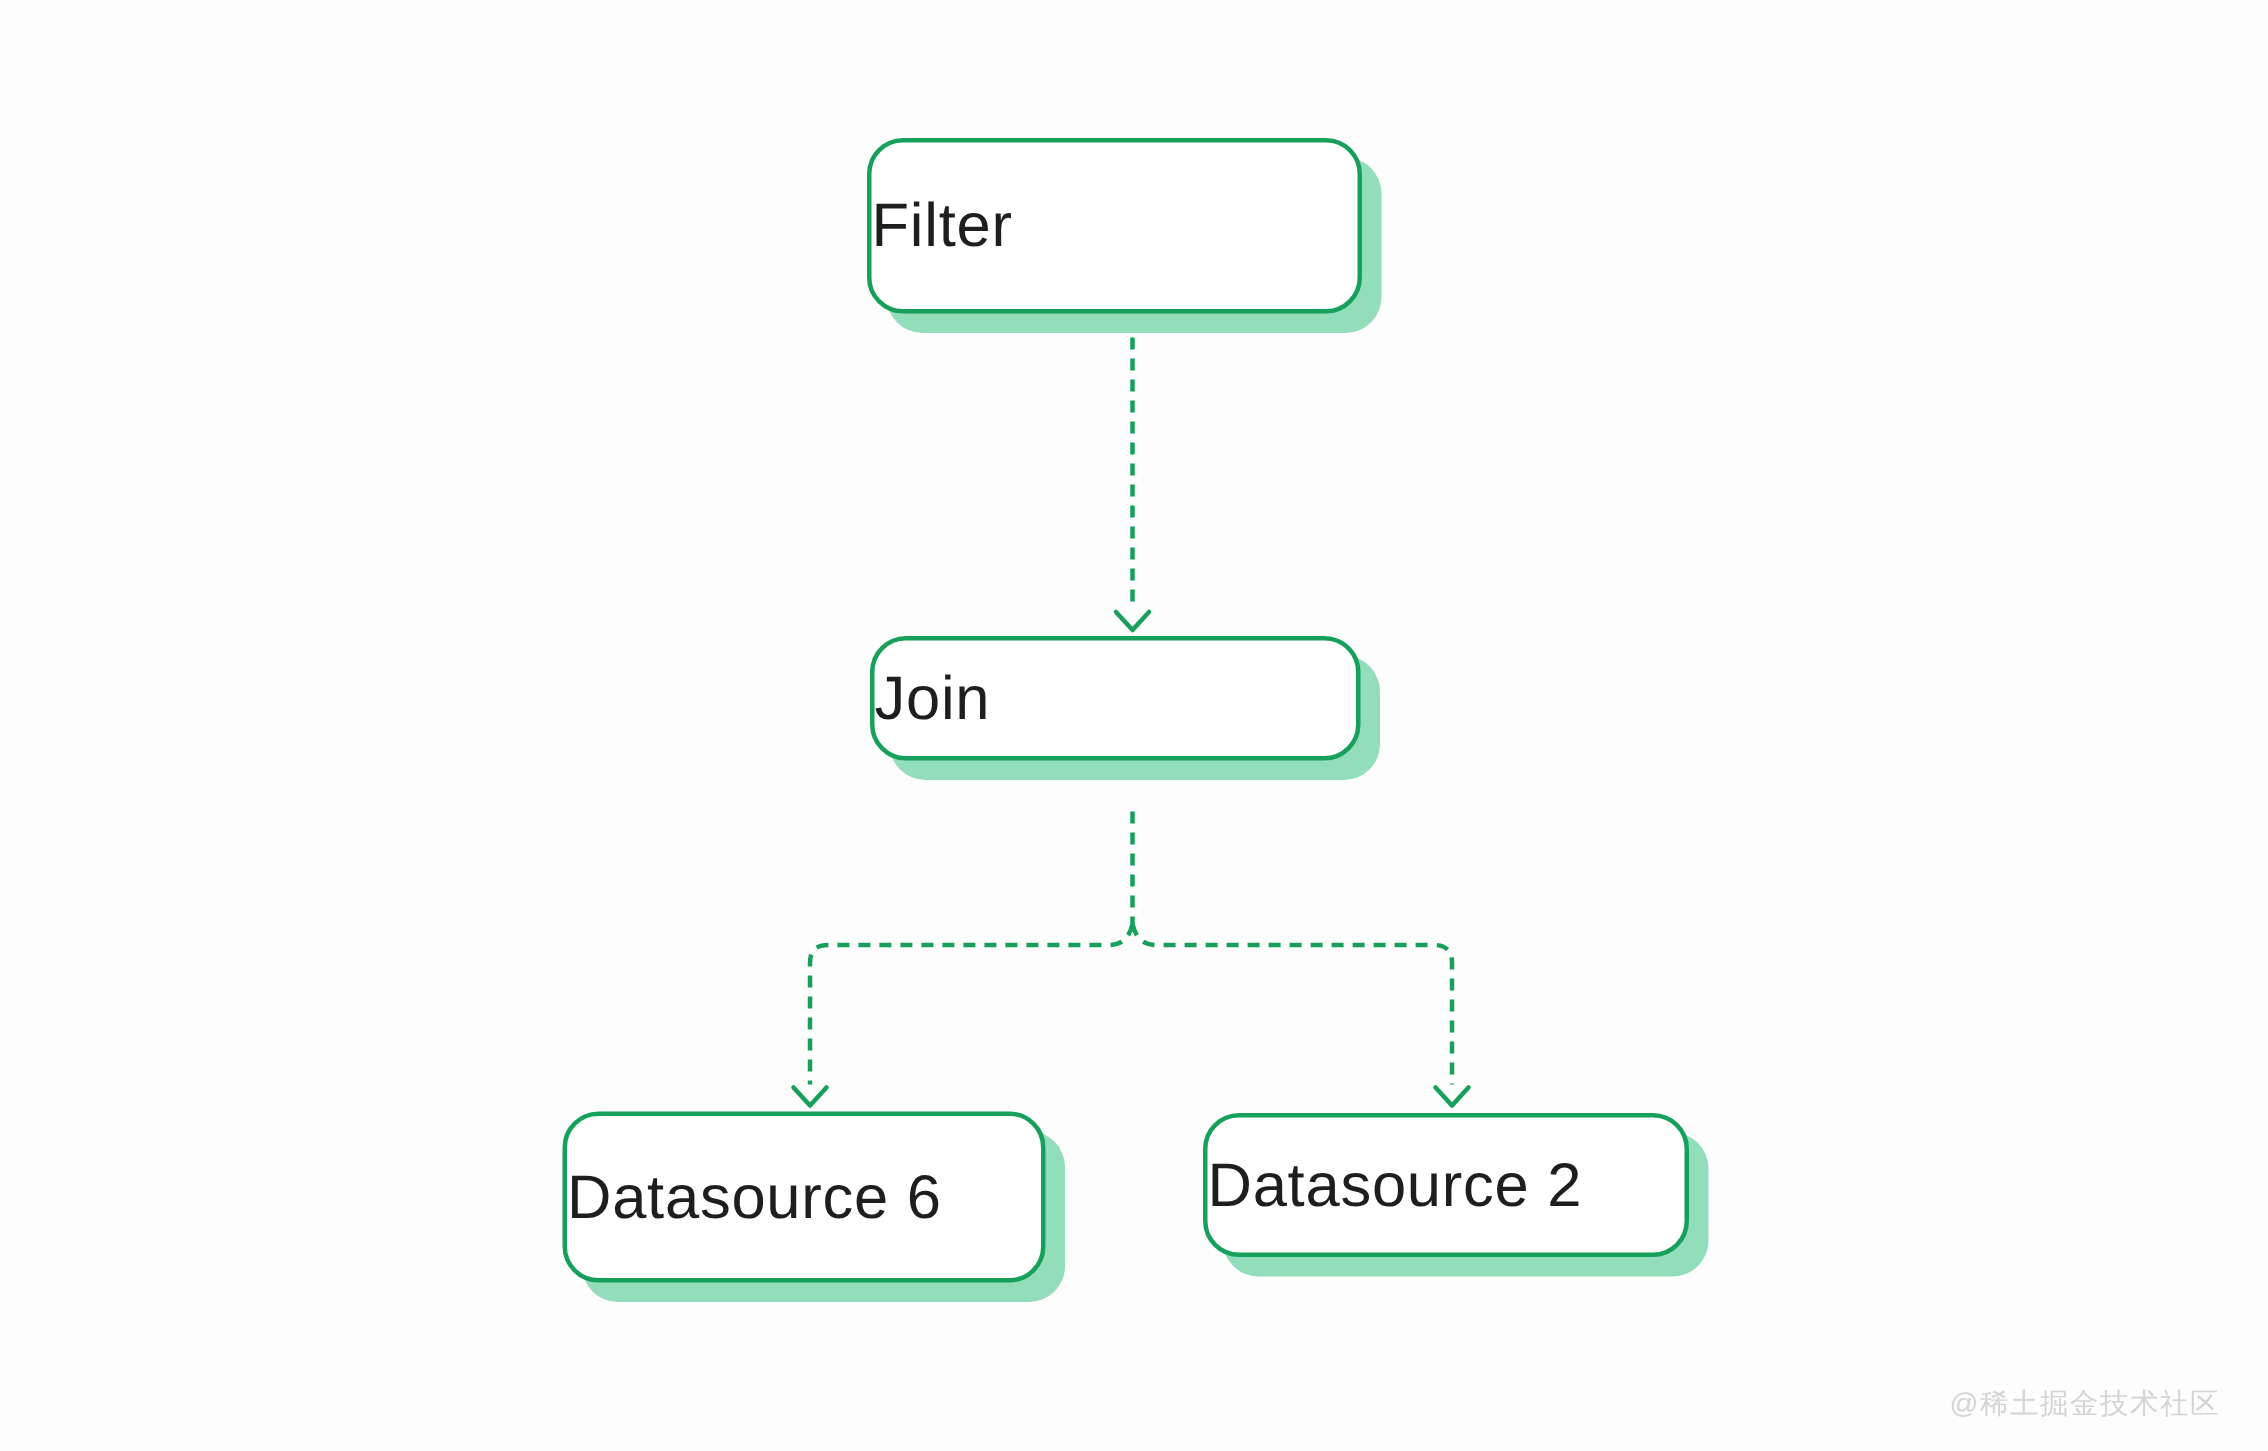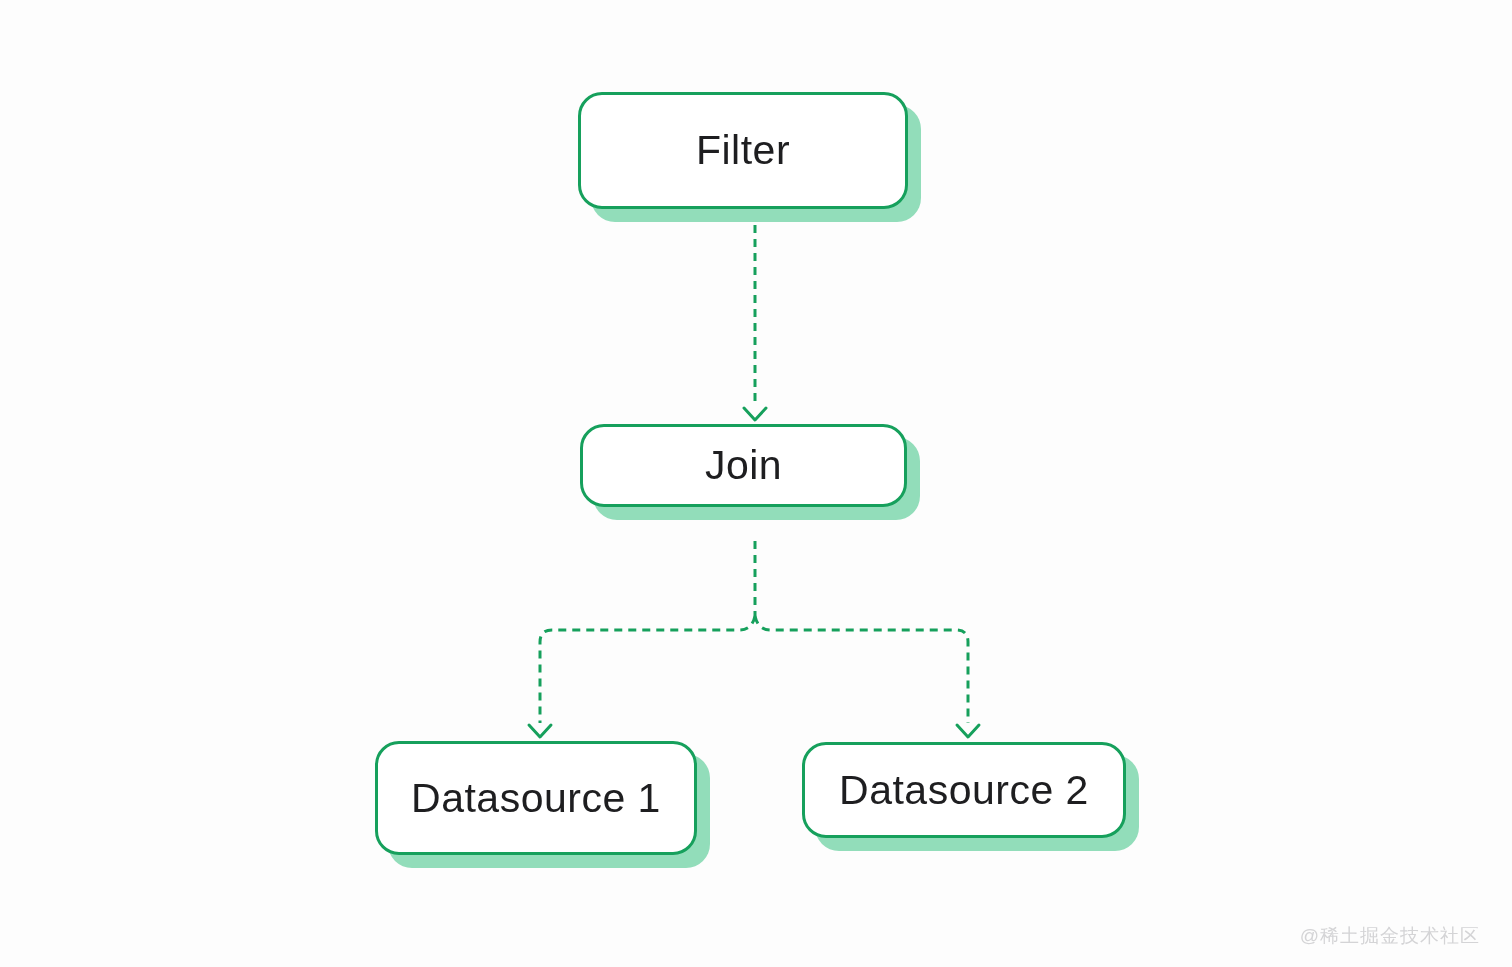--- a/index.html
+++ b/index.html
@@ -39,21 +39,20 @@
     stroke-dasharray: 8 6;
   }
   svg.edges path.head {
     stroke-linecap: round;
     stroke-linejoin: round;
   }
   .node {
     position: absolute;
     display: flex;
     align-items: center;
-    justify-content: center;
     background: var(--color-node_fill);
     border: 3px solid var(--color-accent);
     border-radius: 24px;
     box-shadow: 13px 13px 0 0 var(--color-shadow);
   }
   .node-label {
     font-size: 41px;
     font-weight: 400;
     color: var(--color-text);
     letter-spacing: 0.5px;
@@ -102,21 +101,21 @@
 
   <div class="node node-filter">
     <span class="node-label">Filter</span>
   </div>
 
   <div class="node node-join">
     <span class="node-label">Join</span>
   </div>
 
   <div class="node node-datasource1">
-    <span class="node-label">Datasource 1</span>
+    <span class="node-label">Datasource 6</span>
   </div>
 
   <div class="node node-datasource2">
     <span class="node-label">Datasource 2</span>
   </div>
 
   <div class="watermark">@稀土掘金技术社区</div>
 
 </div>
 

